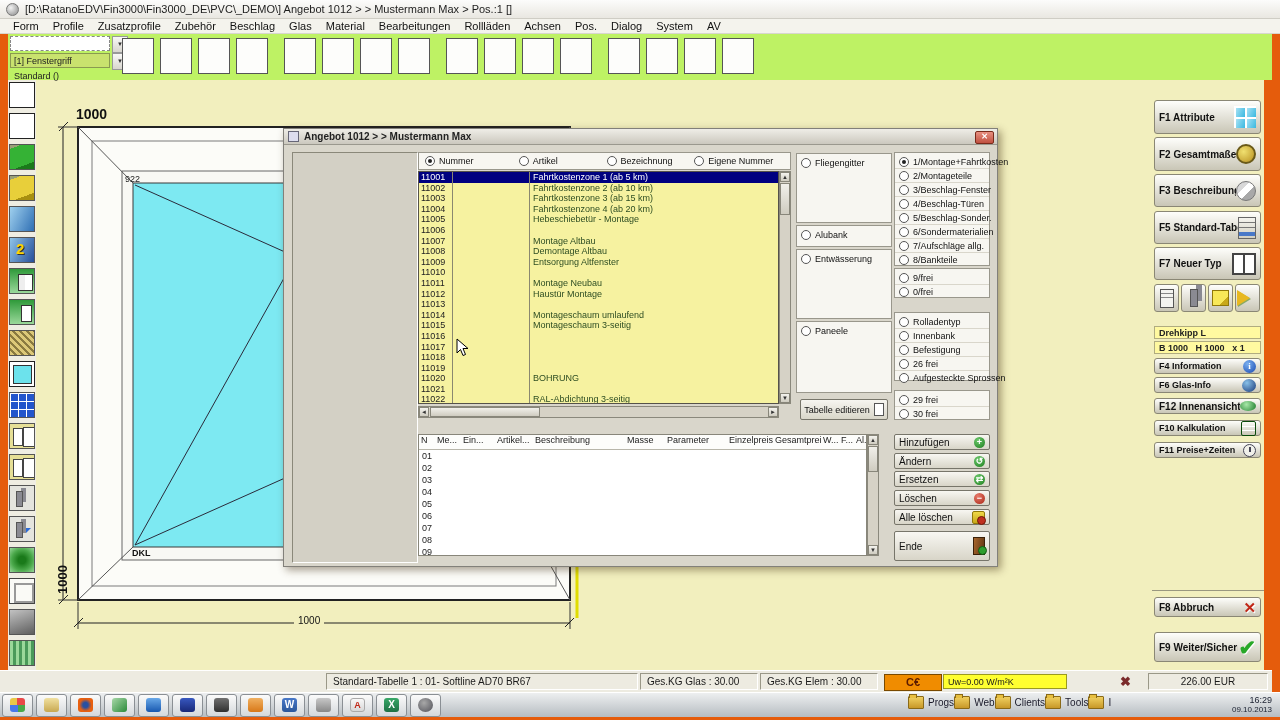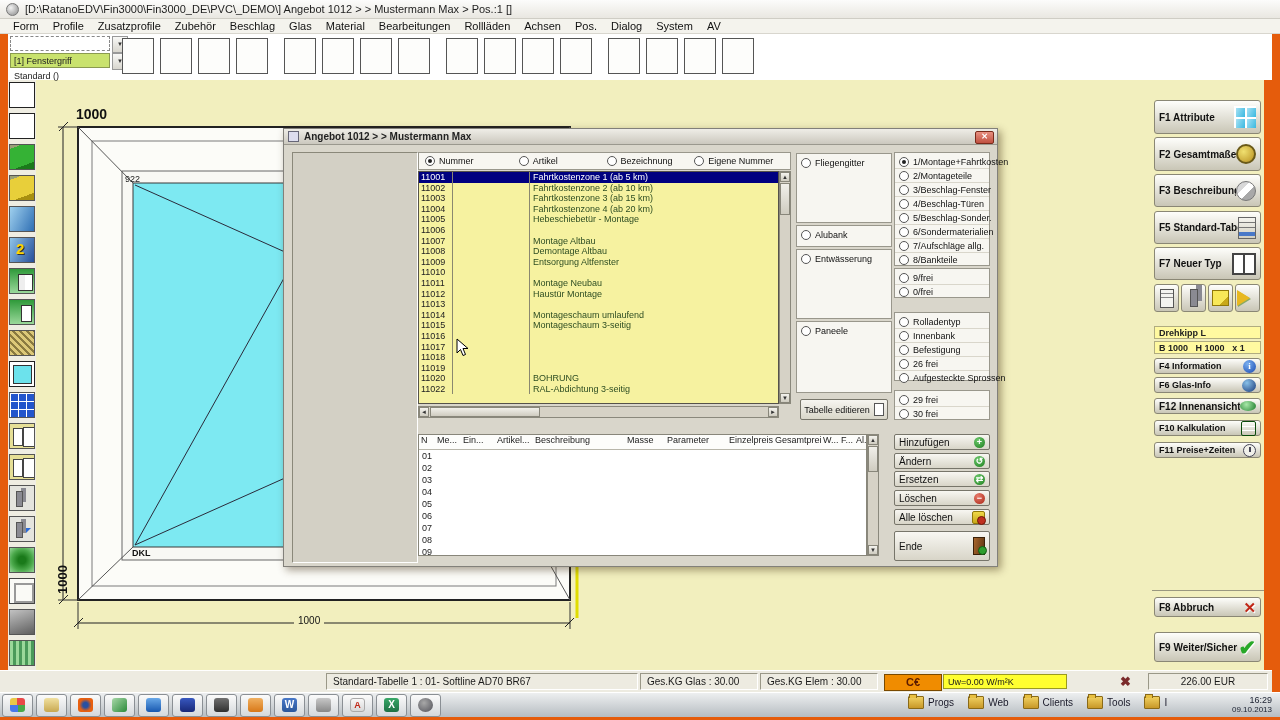--- a/index.html
+++ b/index.html
@@ -15,21 +15,21 @@
   #titletext{font-size:11px;color:#1d1d1d;white-space:nowrap}
   #wctrls{position:absolute;right:44px;top:2px;display:flex;gap:3px}
   .wbtn{width:18px;height:13px;border:1px solid #8a8a82;border-radius:2px;
     background:linear-gradient(#FAFAF8,#D2D0C8);font-size:8px;line-height:12px;
     text-align:center;color:#333}
   #menubar{position:absolute;left:0;top:19px;width:1280px;height:15px;
     background:#F4F3ED;border-bottom:1px solid #D8D6CE;display:flex;
     align-items:center;padding-left:6px;box-sizing:border-box;z-index:3}
   .mitem{font-size:11px;color:#111;padding:0 7px}
   #toolbar{position:absolute;left:8px;top:34px;width:1264px;height:46px;
-    background:#ffffff;z-index:3}
+    background:#bef264;z-index:3}
   .combo{position:absolute;left:2px;width:100px;height:15px;background:#fff;
     border:1px dashed #888;font-size:9px;line-height:15px;padding-left:3px;
     box-sizing:border-box;color:#222}
   #combo2{top:19px;background:#C9E26E;border:1px solid #8a9a50}
   .cdrop{position:absolute;left:104px;width:14px;height:15px;border:1px solid #999;
     background:linear-gradient(#F8F8F6,#D8D6CE);font-size:6px;text-align:center;
     line-height:14px;color:#333}
   #tbtns{position:absolute;left:114px;top:4px;display:flex;align-items:center}
   .tbtn{width:30px;height:34px;background:#FDFDFB;border:1px solid #555;
     margin-right:6px;flex:none}
@@ -209,21 +209,21 @@
   .tb-tv::before{background:linear-gradient(#68a8e8,#1858b0)}
   .tb-save::before{background:linear-gradient(#3858c0,#182878)}
   .tb-dark::before{background:linear-gradient(#707070,#303030)}
   .tb-orange::before{background:linear-gradient(#F0B060,#D87818)}
   .tb-word::before{background:linear-gradient(#4878c8,#2B579A)}
   .tb-gray::before{background:linear-gradient(#c8c8c8,#888)}
   .tb-pdf::before{background:linear-gradient(#f8f8f8,#d8d8d8);border:1px solid #aaa;box-sizing:border-box}
   .tb-pdf .tbg{color:#C02818;font-size:9px}
   .tb-excel::before{background:linear-gradient(#38a868,#1E7145)}
   .tb-round::before{background:radial-gradient(circle at 40% 35%,#a8a8a8,#505058);border-radius:50%}
-  #tbfolders{position:absolute;left:908px;top:3px;display:flex;gap:14px;align-items:center}
+  #tbfolders{position:absolute;left:908px;top:3px;display:flex;align-items:center}
   .tfold{display:flex;align-items:center;gap:4px}
   .foldic{width:14px;height:11px;background:linear-gradient(#F0D060,#C89828);border:1px solid #8a6a18;
     border-radius:1px;position:relative;flex:none}
   .foldic::before{content:"";position:absolute;left:0;top:-3px;width:6px;height:3px;background:#E8C040;border:1px solid #8a6a18;border-bottom:none}
   .tfold span{font-size:10px;color:#1a1a2a}
   #tray{position:absolute;left:1158px;top:5px;display:flex;gap:7px;align-items:center;color:#3a4048;font-size:9px}
   #clock{position:absolute;right:8px;top:2px;text-align:right;color:#1a2030;line-height:10px}
   #clock .t{font-size:9px}#clock .d{font-size:8px}
   
   #cursor{position:absolute;left:456px;top:338px;z-index:9}
@@ -475,20 +475,25 @@
       <span class="lnum">11019</span>
       <span class="lmid"></span>
       <span class="ltext"></span>
     </div>
       <div class="lrow">
       <span class="lnum">11020</span>
       <span class="lmid"></span>
       <span class="ltext">BOHRUNG</span>
     </div>
       <div class="lrow">
+      <span class="lnum">11021</span>
+      <span class="lmid"></span>
+      <span class="ltext"></span>
+    </div>
+      <div class="lrow">
       <span class="lnum">11022</span>
       <span class="lmid"></span>
       <span class="ltext">RAL-Abdichtung 3-seitig</span>
     </div>
     </div>
 
   <div class="vscroll" style="left:495px;top:42px;height:233px">
     <span class="sarrow" style="left:0;top:0">▲</span>
     <span class="sthumb" style="left:0;top:11px;width:10px;height:32px"></span>
     <span class="sarrow" style="left:0;bottom:0">▼</span>

